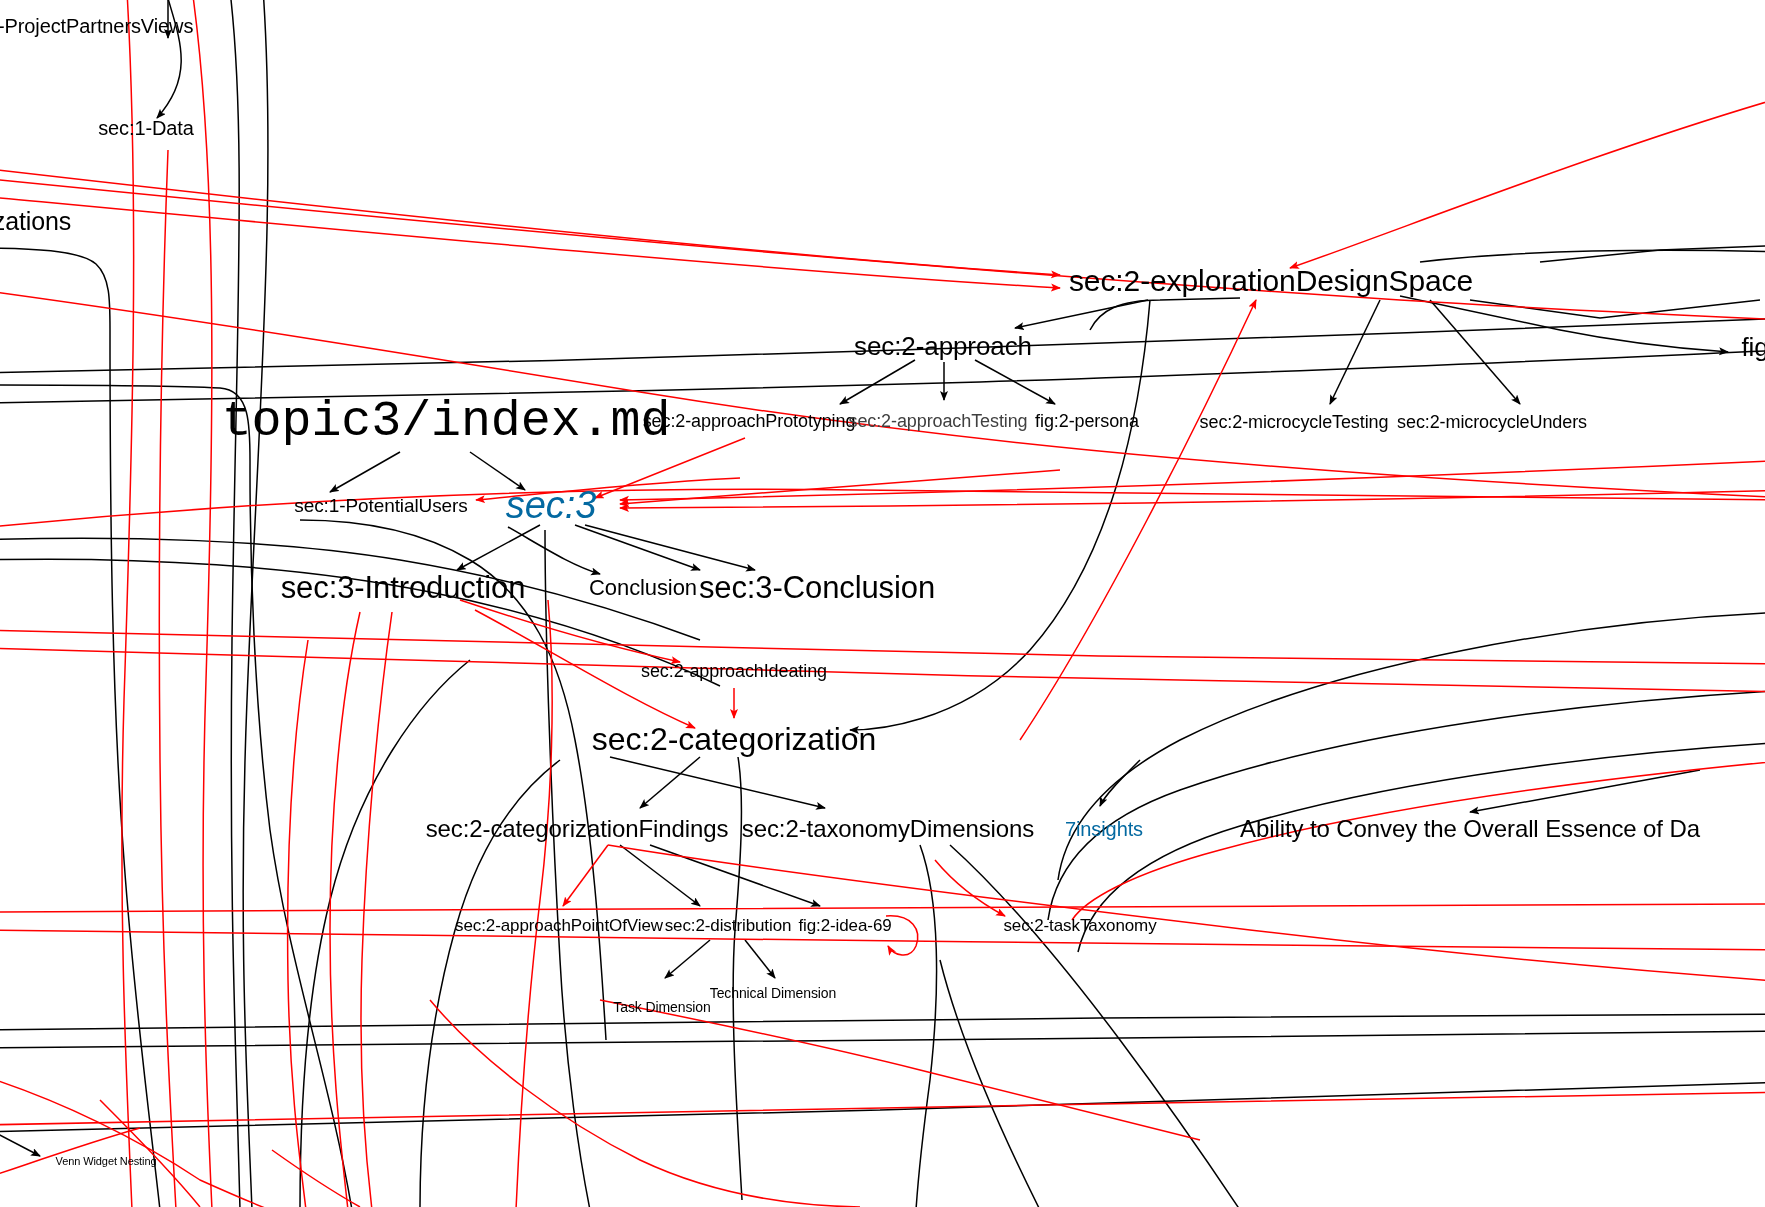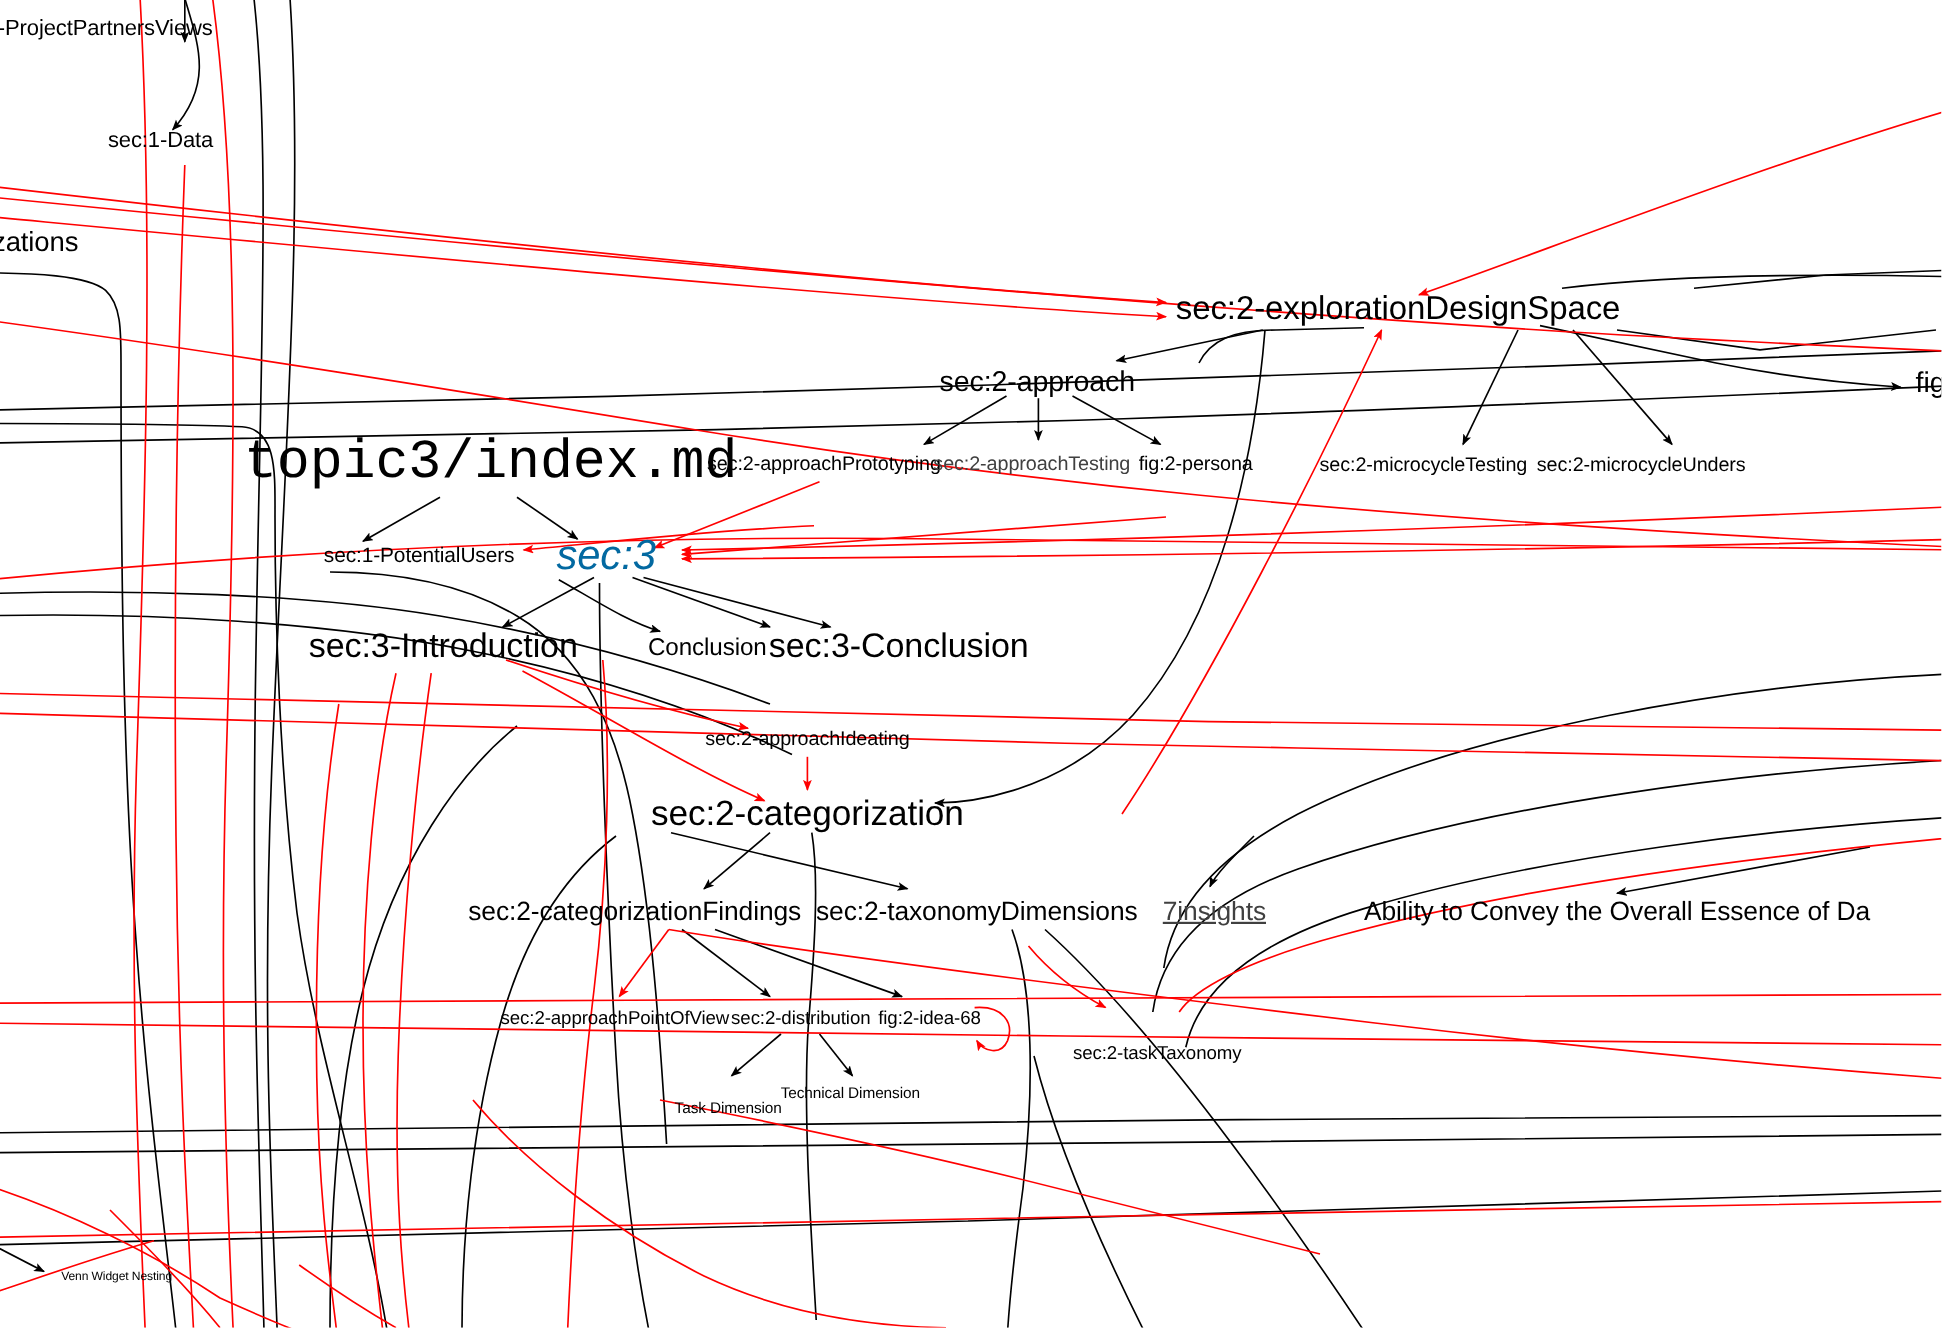--- a/index.html
+++ b/index.html
@@ -189,24 +189,24 @@
       <div class="node" style="left: 1492px; top: 422px; font-size: 18px; color: rgb(0, 0, 0);">sec:2-microcycleUnders</div>
       <div class="node" style="left: 381px; top: 505px; font-size: 19px; color: rgb(0, 0, 0);">sec:1-PotentialUsers</div>
       <div class="node" style="left: 551px; top: 505px; font-size: 38px; color: #0369a1; font-style: italic;">sec:3</div>
       <div class="node" style="left: 403px; top: 587px; font-size: 31px; color: rgb(0, 0, 0);">sec:3-Introduction</div>
       <div class="node" style="left: 643px; top: 588px; font-size: 22px; color: rgb(0, 0, 0);">Conclusion</div>
       <div class="node" style="left: 817px; top: 587px; font-size: 31px; color: rgb(0, 0, 0);">sec:3-Conclusion</div>
       <div class="node" style="left: 734px; top: 671px; font-size: 18px; color: rgb(0, 0, 0);">sec:2-approachIdeating</div>
       <div class="node" style="left: 734px; top: 739px; font-size: 32px; color: rgb(0, 0, 0);">sec:2-categorization</div>
       <div class="node" style="left: 577px; top: 829px; font-size: 24px; color: rgb(0, 0, 0);">sec:2-categorizationFindings</div>
       <div class="node" style="left: 888px; top: 829px; font-size: 24px; color: rgb(0, 0, 0);">sec:2-taxonomyDimensions</div>
-      <div class="node" style="left: 1104px; top: 829px; font-size: 24px; color: #404040; text-decoration: underline;">7insights</div>
+      <div class="node" style="left: 1104px; top: 829px; font-size: 20px; color: #0369a1;">7insights</div>
       <div class="node" style="left: 1470px; top: 829px; font-size: 24px; color: rgb(0, 0, 0);">Ability to Convey the Overall Essence of Da</div>
       <div class="node" style="left: 559px; top: 925px; font-size: 17px; color: rgb(0, 0, 0);">sec:2-approachPointOfView</div>
       <div class="node" style="left: 728px; top: 925px; font-size: 17px; color: rgb(0, 0, 0);">sec:2-distribution</div>
-      <div class="node" style="left: 845px; top: 925px; font-size: 17px; color: rgb(0, 0, 0);">fig:2-idea-68</div>
-      <div class="node" style="left: 1052px; top: 925px; font-size: 17px; color: rgb(0, 0, 0); margin-top: 32px;">sec:2-taskTaxonomy</div>
+      <div class="node" style="left: 845px; top: 925px; font-size: 17px; color: rgb(0, 0, 0);">fig:2-idea-69</div>
+      <div class="node" style="left: 1080px; top: 925px; font-size: 17px; color: rgb(0, 0, 0);">sec:2-taskTaxonomy</div>
       <div class="node" style="left: 662px; top: 993px; font-size: 14px; color: rgb(0, 0, 0); margin-top: 14px;">Task Dimension</div>
       <div class="node" style="left: 773px; top: 993px; font-size: 14px; color: rgb(0, 0, 0);">Technical Dimension</div>
       <div class="node" style="left: 106px; top: 1161px; font-size: 11px; color: rgb(0, 0, 0);">Venn Widget Nesting</div>
     </div>
 
 </div>
 
 </body></html>

